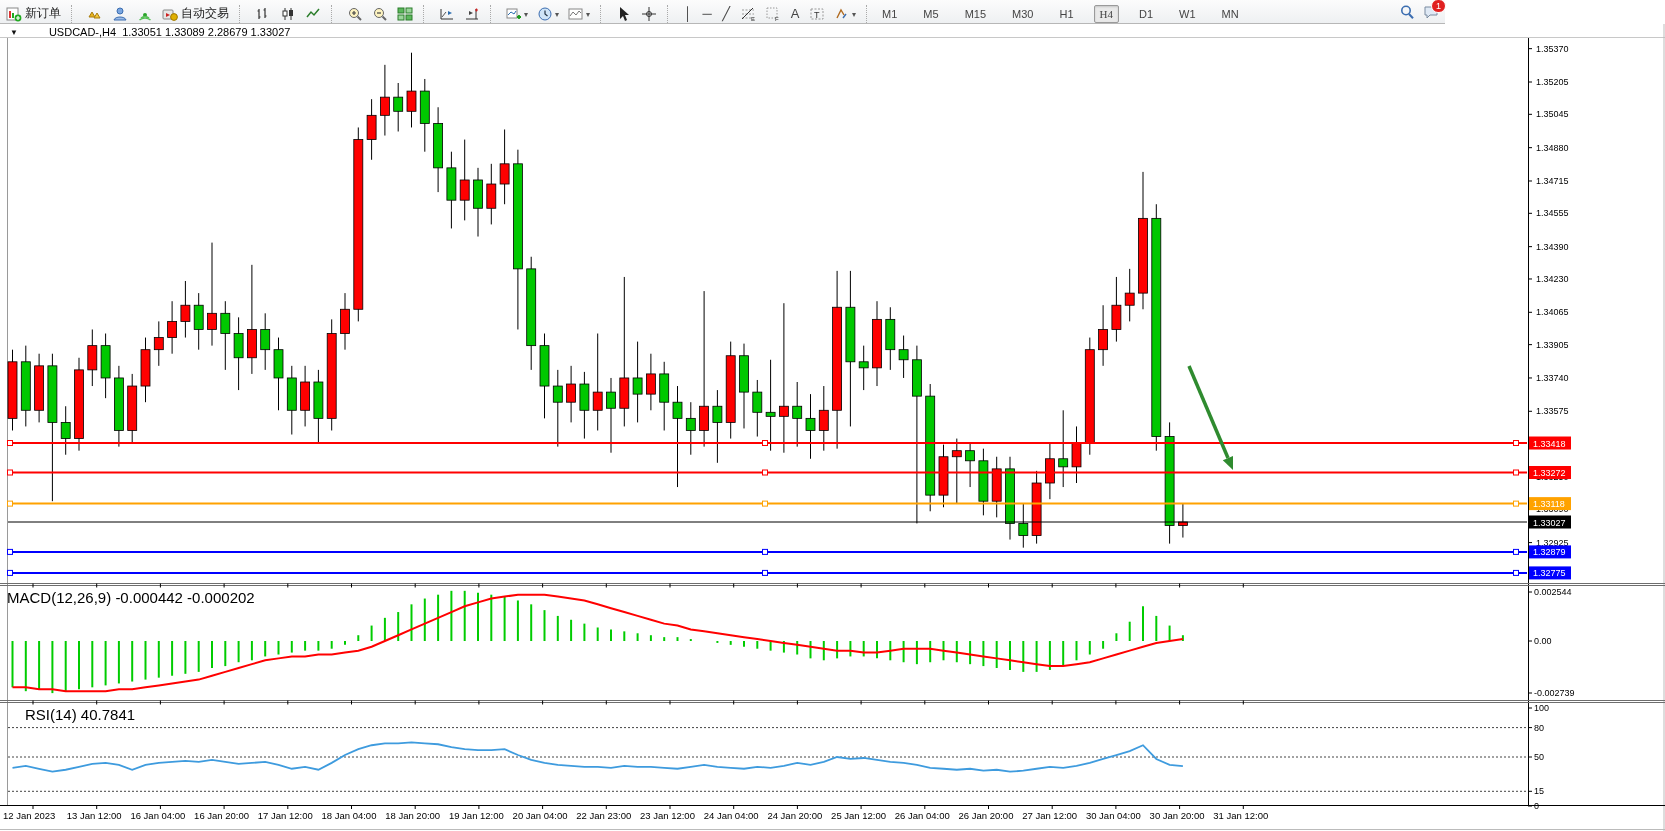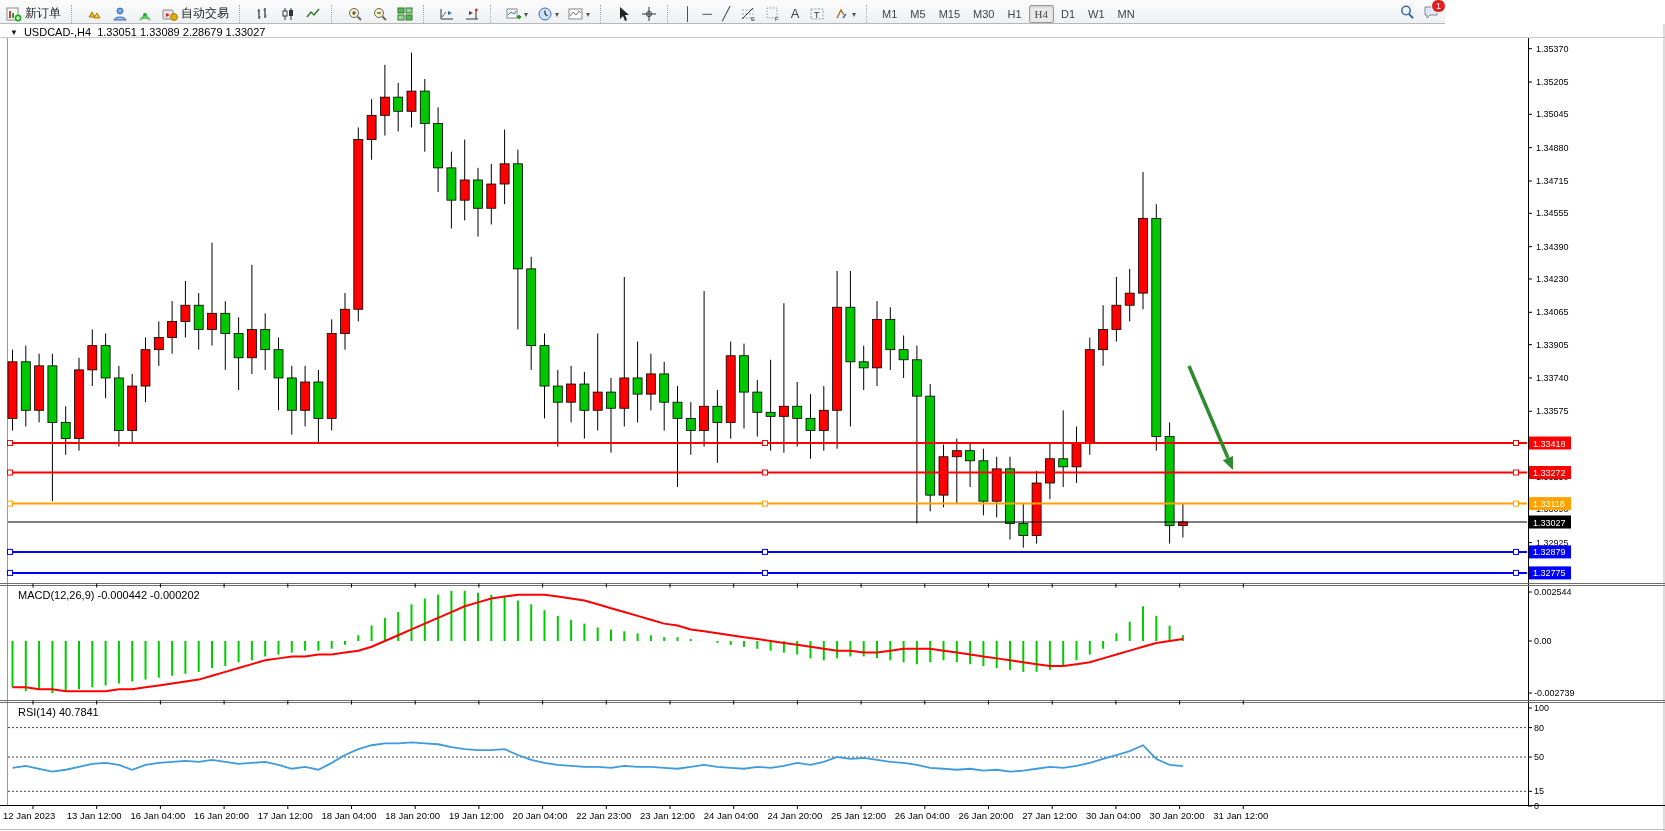--- a/index.html
+++ b/index.html
@@ -9,31 +9,31 @@
   
   .toolbar{position:absolute;top:0;left:0;width:1445px;height:24px;
            background:linear-gradient(#fcfcfc,#eef0f2);border-bottom:1px solid #b7b7b7;
            display:flex;align-items:flex-end;padding:0 0;gap:2px;font-size:12px;color:#222;}
   .tb-group{display:flex;align-items:center;gap:3px;padding:0 3px;}
   .tb-sep{width:6px;height:18px;border-left:1px dotted #aaa;margin:0 2px;}
   .tb-btn{display:flex;align-items:center;gap:3px;padding:1px 3px;border-radius:2px;cursor:default;}
   .icon16{width:16px;height:16px;display:inline-block;}
   .glyph{font-size:13px;line-height:16px;width:16px;text-align:center;display:inline-block;color:#444;}
   .drop{font-size:8px;color:#555;margin-left:-1px;}
-  .tf-box{display:flex;align-items:center;gap:1px;}
+  .tf-box{display:flex;align-items:center;gap:14px;}
   .tf{font-size:11px;color:#444;padding:2px 5px;border:1px solid transparent;border-radius:2px;}
   .tf.active{background:#e9e9e9;border:1px solid #9a9a9a;box-shadow:inset 0 1px 2px rgba(0,0,0,.15);font-family:Liberation Serif, serif;}
   .tb-right{margin-left:auto;display:flex;align-items:center;gap:8px;padding-right:6px;}
   .chat-wrap{position:relative;}
   .badge{position:absolute;top:-5px;right:-7px;background:#e02020;color:#fff;font-size:9px;
          border-radius:8px;padding:0 4px;line-height:12px;border:1px solid #fff;}
   
   .chart-title{position:absolute;top:26px;left:10px;font-size:11px;color:#000;display:flex;gap:6px;align-items:center;z-index:5;}
   .chart-title .tri{font-size:8px;color:#111;}
-  .panel-label{position:absolute;left:18px;font-size:11px;color:#000;z-index:5;}
+  .panel-label{position:absolute;left:7px;font-size:15px;color:#000;z-index:5;}
   #chart-svg{position:absolute;top:0;left:0;z-index:1;}
 </style>
 </head>
 <body>
 
 <div class="stage">
 
   <div class="toolbar">
     <div class="tb-group">
       <div class="tb-btn">
@@ -231,29 +231,29 @@
         <svg class="icon16" viewBox="0 0 16 16">
             <path d="M2 3h12v8H7l-3 3v-3H2z" fill="#dfe9f5" stroke="#7a8ba0"></path>
           </svg>
         <span class="badge">1</span>
       </span>
     </div>
   </div>
 
   <div class="chart-title">
     <span class="tri">▼</span>
-    <b style="font-weight:normal;">USDCAD-,H4</b>
+    <b style="font-weight:normal;margin-left:25px;">USDCAD-,H4</b>
     <span>1.33051 1.33089 2.28679 1.33027</span>
   </div>
 
   <div class="panel-label" style="top:589px;">
     <span>MACD(12,26,9)</span>
     <span>-0.000442 -0.000202</span>
   </div>
-  <div class="panel-label" style="top:706px;">
+  <div class="panel-label" style="top:706px;margin-left:18px;">
     <span>RSI(14)</span>
     <span>40.7841</span>
   </div>
 
   <svg id="chart-svg" width="1665" height="831">
       <rect x="0" y="24" width="1665" height="807" fill="#ffffff"></rect>
       <line x1="7.5" y1="38" x2="7.5" y2="805" stroke="#9a9a9a"></line>
       <line x1="0" y1="37.5" x2="1665" y2="37.5" stroke="#c8c8c8"></line>
       <line x1="1528.5" y1="38" x2="1528.5" y2="805" stroke="#000"></line>
       <line x1="1664" y1="24" x2="1664" y2="831" stroke="#bbb"></line>

